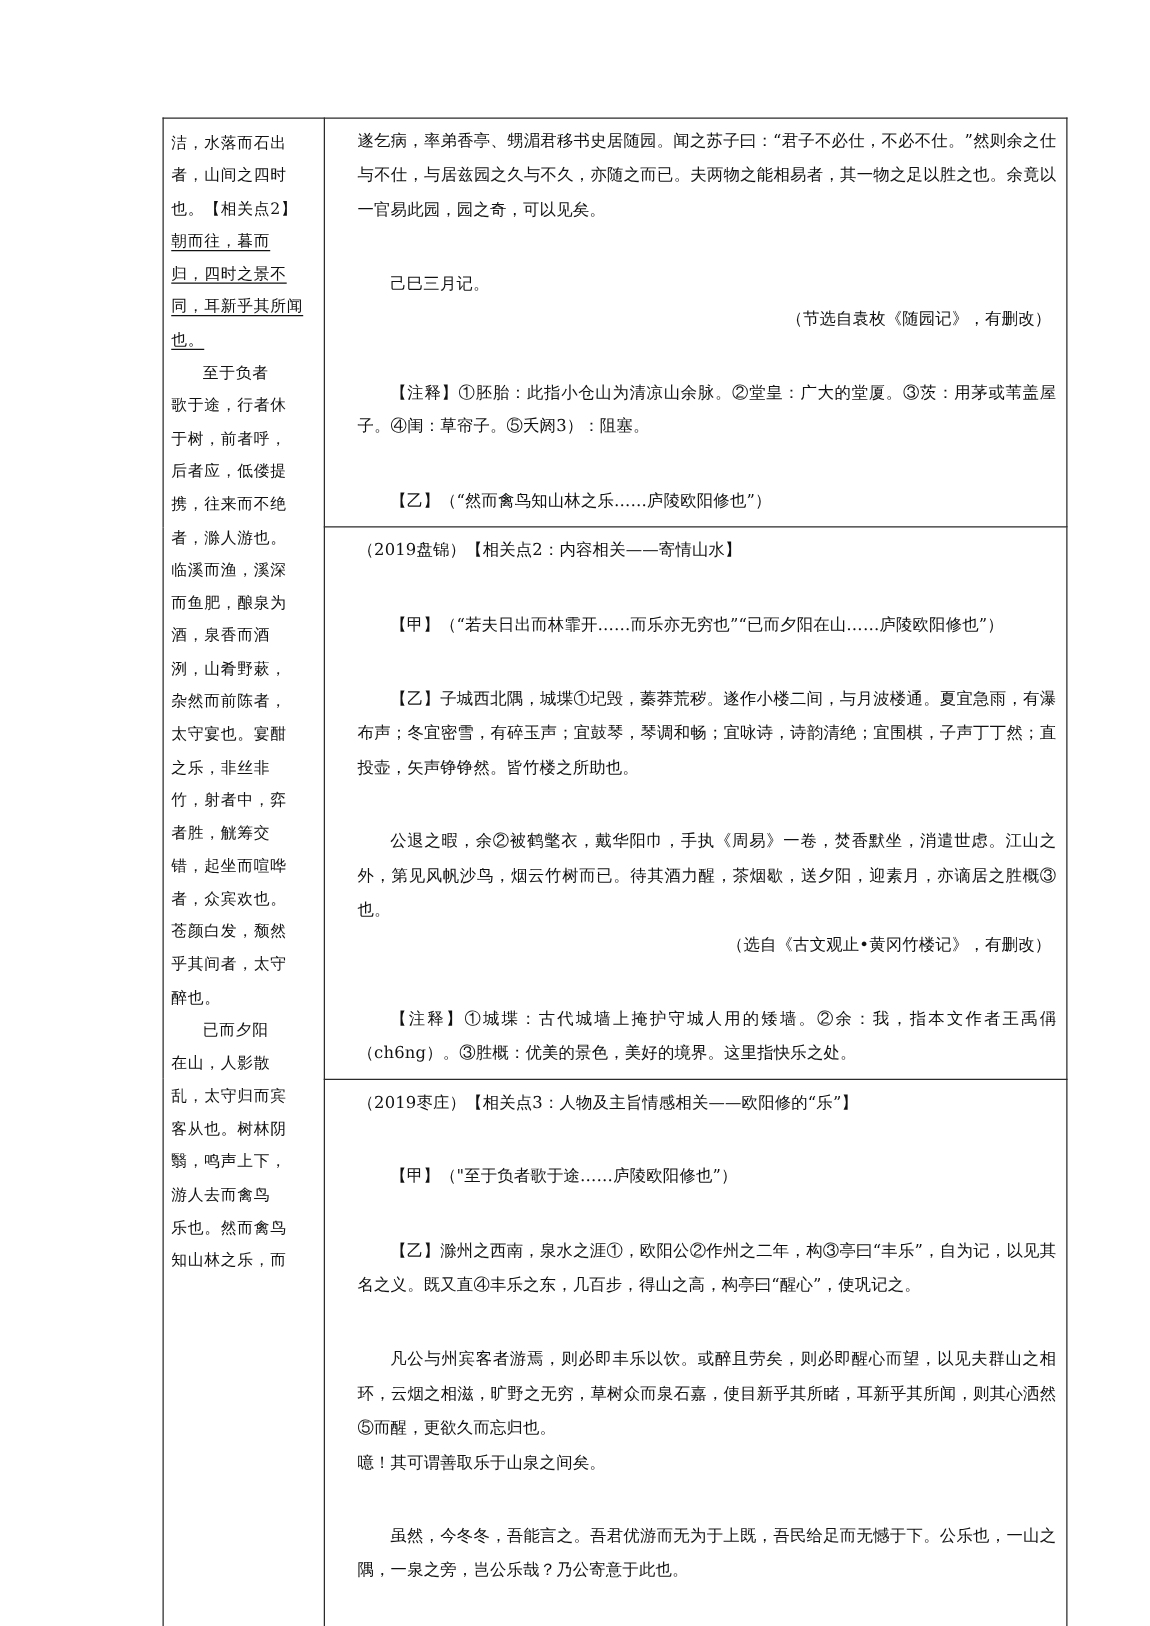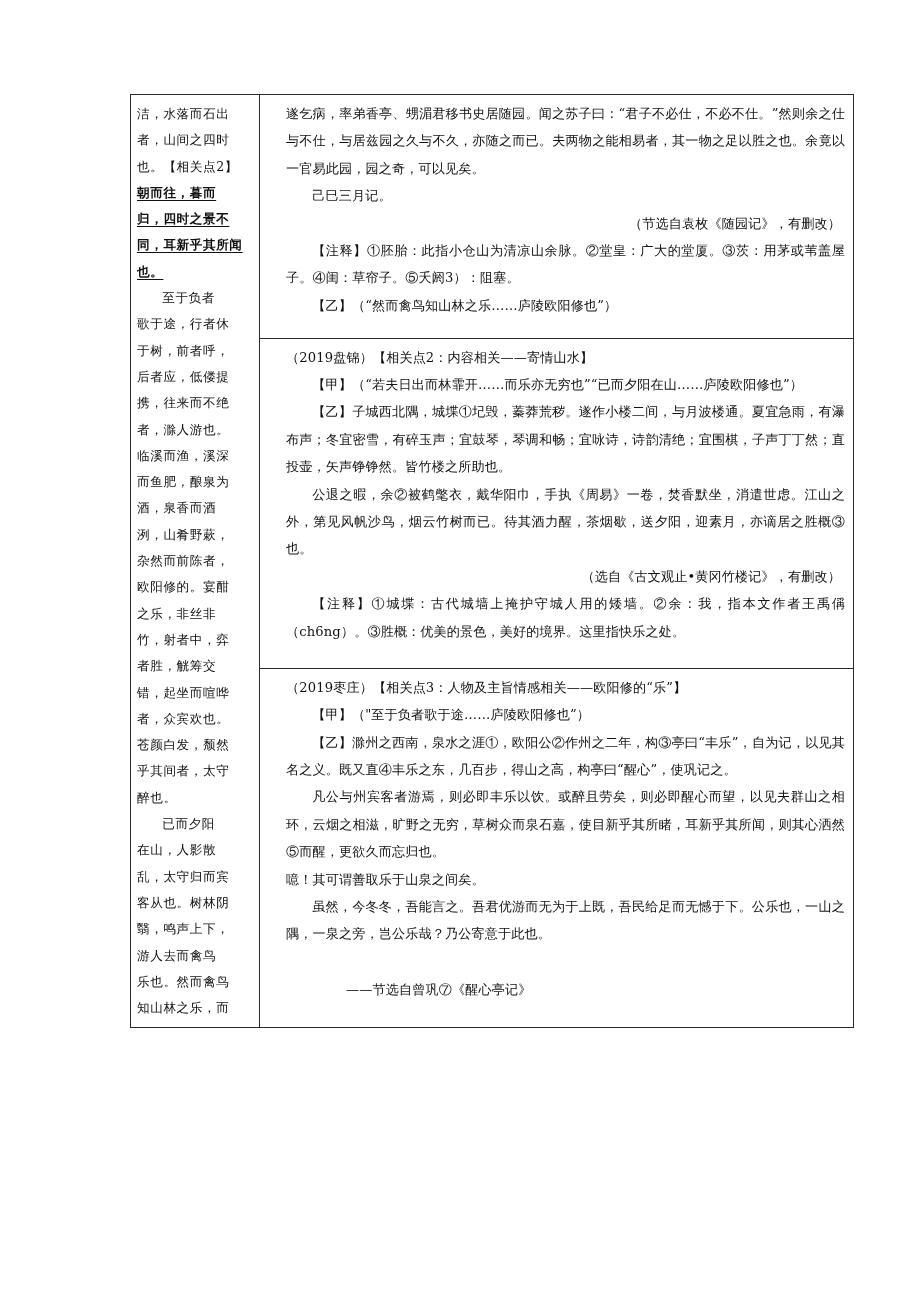--- a/index.html
+++ b/index.html
@@ -56,41 +56,41 @@
   .vcol p {
     margin: 0;
     text-indent: 0;
   }
   .vcol p.ind {
     text-indent: 2em;
   }
   .vcol .ul {
     text-decoration: underline;
     text-underline-offset: 3px;
-    font-weight: bold;
   }
 
   
   td.col-right {
     width: 559px;
     padding: 5px 8px 6px 26px;
   }
 
   .rtext {
     font-size: 13.1px;
     line-height: 27.4px;
     letter-spacing: 0.15px;
     text-align: justify;
     text-justify: inter-ideograph;
   }
   .rtext p {
     margin: 0;
   }
   .rtext p.ind {
     text-indent: 2em;
+    margin-top: 32px;
   }
   .rtext p.right {
     text-align: right;
     padding-right: 4px;
   }
   .rtext p.center-right {
     text-align: left;
     padding-left: 60px;
     margin-top: 28px;
   }
@@ -120,21 +120,21 @@
               <p>歌于途，行者休</p>
               <p>于树，前者呼，</p>
               <p>后者应，低偻提</p>
               <p>携，往来而不绝</p>
               <p>者，滁人游也。</p>
               <p>临溪而渔，溪深</p>
               <p>而鱼肥，酿泉为</p>
               <p>酒，泉香而酒</p>
               <p>洌，山肴野蔌，</p>
               <p>杂然而前陈者，</p>
-              <p>欧阳修的。宴酣</p>
+              <p>太守宴也。宴酣</p>
               <p>之乐，非丝非</p>
               <p>竹，射者中，弈</p>
               <p>者胜，觥筹交</p>
               <p>错，起坐而喧哗</p>
               <p>者，众宾欢也。</p>
               <p>苍颜白发，颓然</p>
               <p>乎其间者，太守</p>
               <p>醉也。</p>
               <p class="ind">已而夕阳</p>
               <p>在山，人影散</p>

